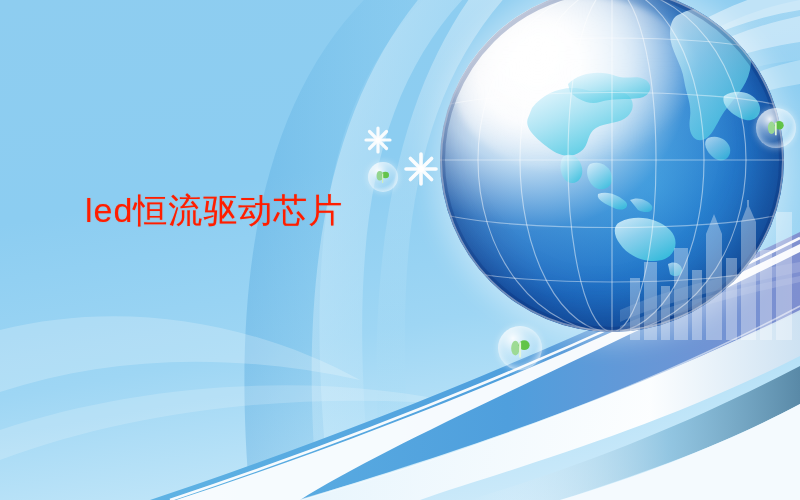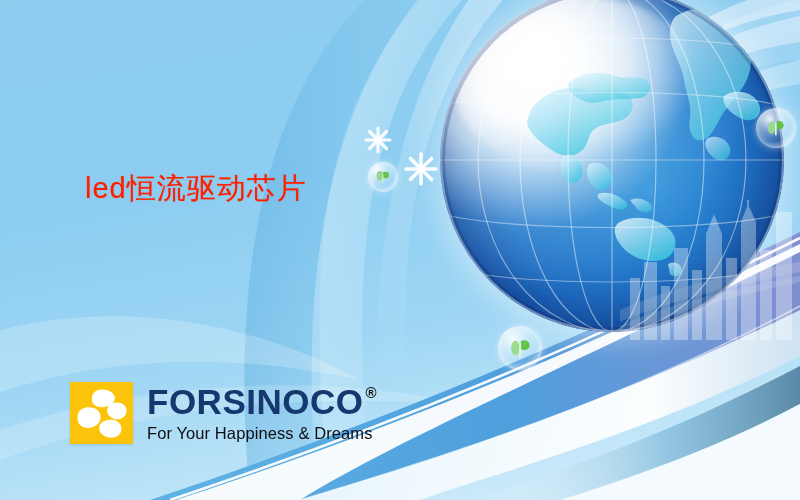--- a/index.html
+++ b/index.html
@@ -38,22 +38,22 @@
     background:radial-gradient(circle at 34% 28%, rgba(255,255,255,.92) 0%, rgba(255,255,255,.42) 30%, rgba(255,255,255,.10) 58%, rgba(255,255,255,.30) 86%, rgba(255,255,255,.62) 100%);
     box-shadow:inset 0 0 9px rgba(255,255,255,.85), 0 0 7px rgba(255,255,255,.45);
   }
   .bubble .sprout{position:absolute;inset:18%;}
 
   
   .star{position:absolute;}
 
   
   .headline{
-    position:absolute;left:85px;top:160px;width:330px;
-    color:#ff1d00;font-size:29px;line-height:56px;letter-spacing:1px;
+    position:absolute;left:85px;top:182px;width:330px;
+    color:#ff1d00;font-size:34px;line-height:56px;letter-spacing:1px;
     text-shadow:0 0 1px rgba(255,60,0,.5);
   }
   .headline .l2{display:block;padding-left:14px;}
 
   
   .logo{position:absolute;left:70px;top:382px;display:flex;align-items:center;}
   .logo-mark{
     width:63px;height:62px;background:#fcc30b;position:relative;flex:0 0 auto;
     box-shadow:0 1px 2px rgba(0,0,0,.12);
   }
@@ -252,33 +252,14 @@
       <ellipse cx="8" cy="12" rx="3.4" ry="5.8" fill="#9ad98f" opacity=".95"></ellipse>
       <ellipse cx="15.2" cy="9.6" rx="4.2" ry="4" fill="#5cc23f" opacity=".95"></ellipse>
       <path d="M12 7 L12 19" stroke="#e3f6d8" stroke-width="1.6"></path>
     </svg>
   </div>
 
   <div class="headline">
     <span class="l1">led恒流驱动芯片</span>
   </div>
 
-  <div class="logo">
-    <div class="logo-mark">
-      <svg viewBox="0 0 63 62">
-        <g fill="#ffffff">
-          <path d="M28.5 8 C36 6.5, 43 9.5, 44.5 14.5 C46 19.5, 41 24, 34 25 C27.5 26, 22.5 23, 22 18.5 C21.5 13.5, 23 9.5, 28.5 8 Z"></path>
-          <path d="M46.5 20.5 C52.5 20, 57 24, 56.5 29.5 C56 35, 50.5 38.5, 44.5 37 C39 35.5, 36 30.5, 37.5 26 C38.8 22.2, 42 20.8, 46.5 20.5 Z"></path>
-          <path d="M16 25.5 C23 24, 29.5 27.5, 30.5 33.5 C31.5 40, 26 45.5, 19 46 C12.5 46.5, 7.5 42.5, 7.5 36 C7.5 30, 10.5 26.8, 16 25.5 Z"></path>
-          <path d="M38 38 C45 36.5, 51 40, 51.5 46 C52 52.5, 46 56.5, 39 55.5 C32.5 54.5, 28 49.5, 29.5 44 C30.6 40.2, 33.8 38.9, 38 38 Z"></path>
-        </g>
-      </svg>
-    </div>
-    <div class="logo-text">
-      <div class="logo-name">
-        <span>FORSINOCO</span>
-        <span class="reg">®</span>
-      </div>
-      <div class="logo-tag">For Your Happiness &amp; Dreams</div>
-    </div>
-  </div>
 
 </div>
 
 </body></html>

